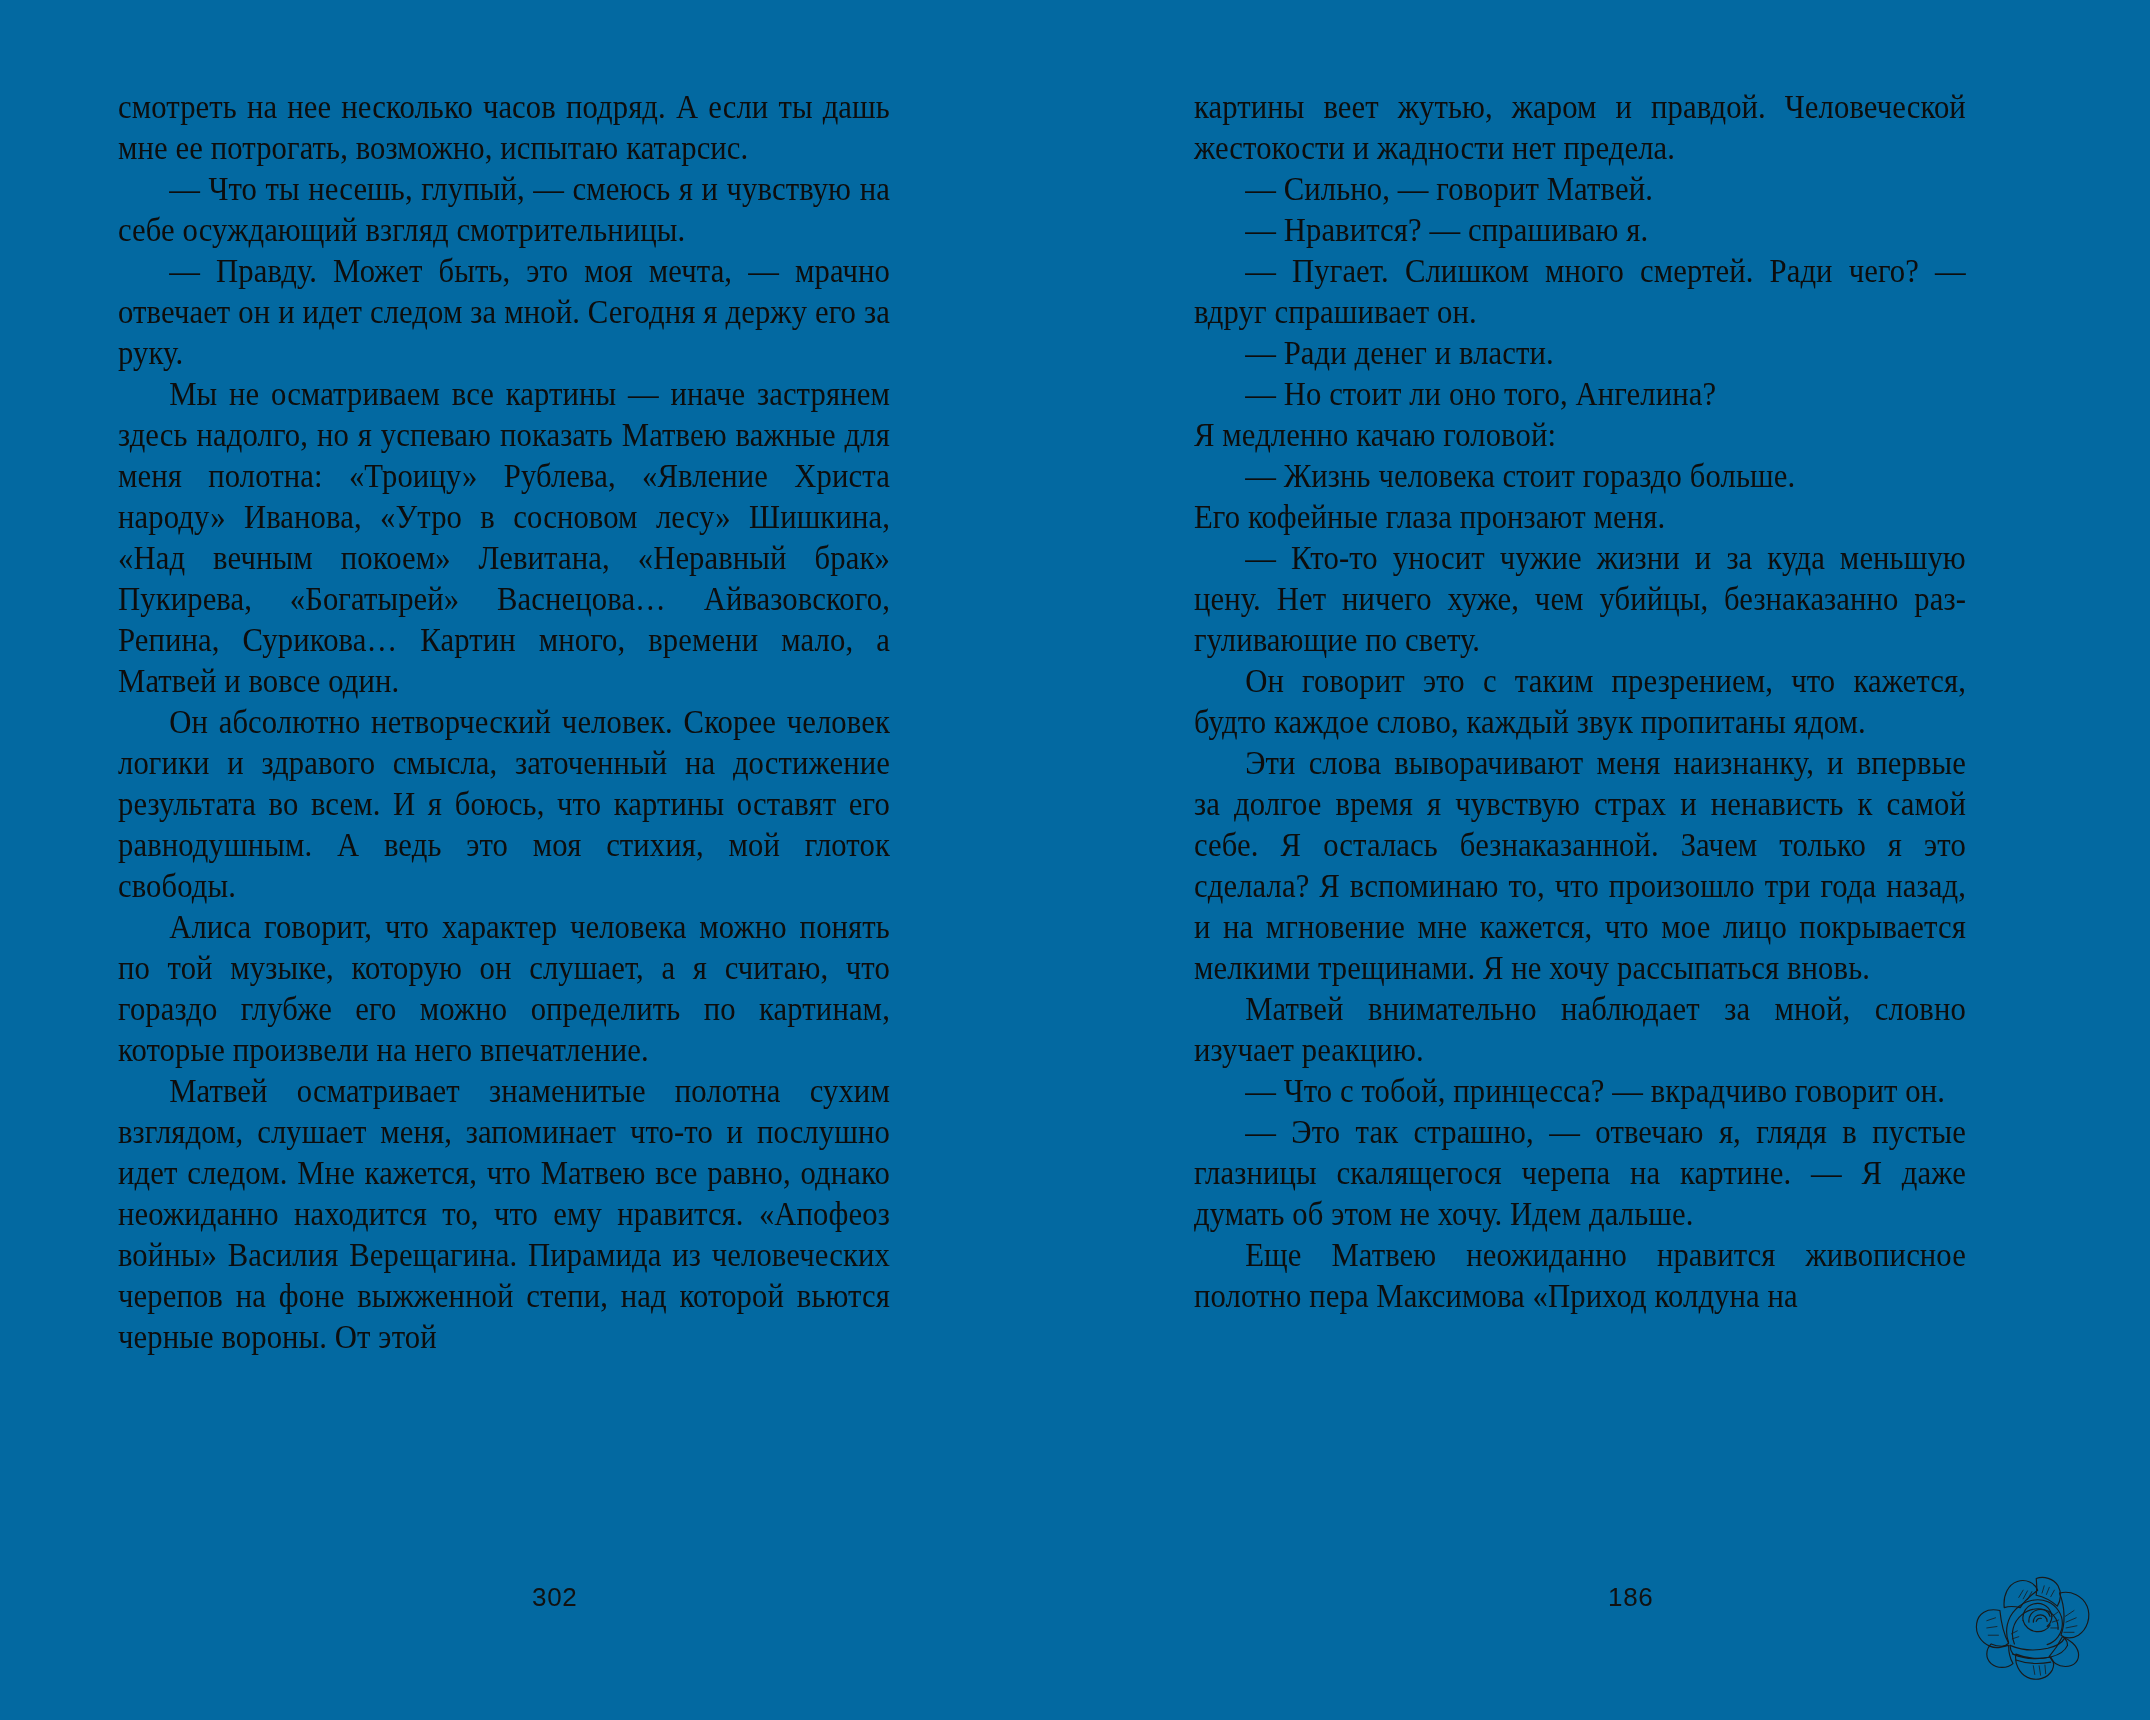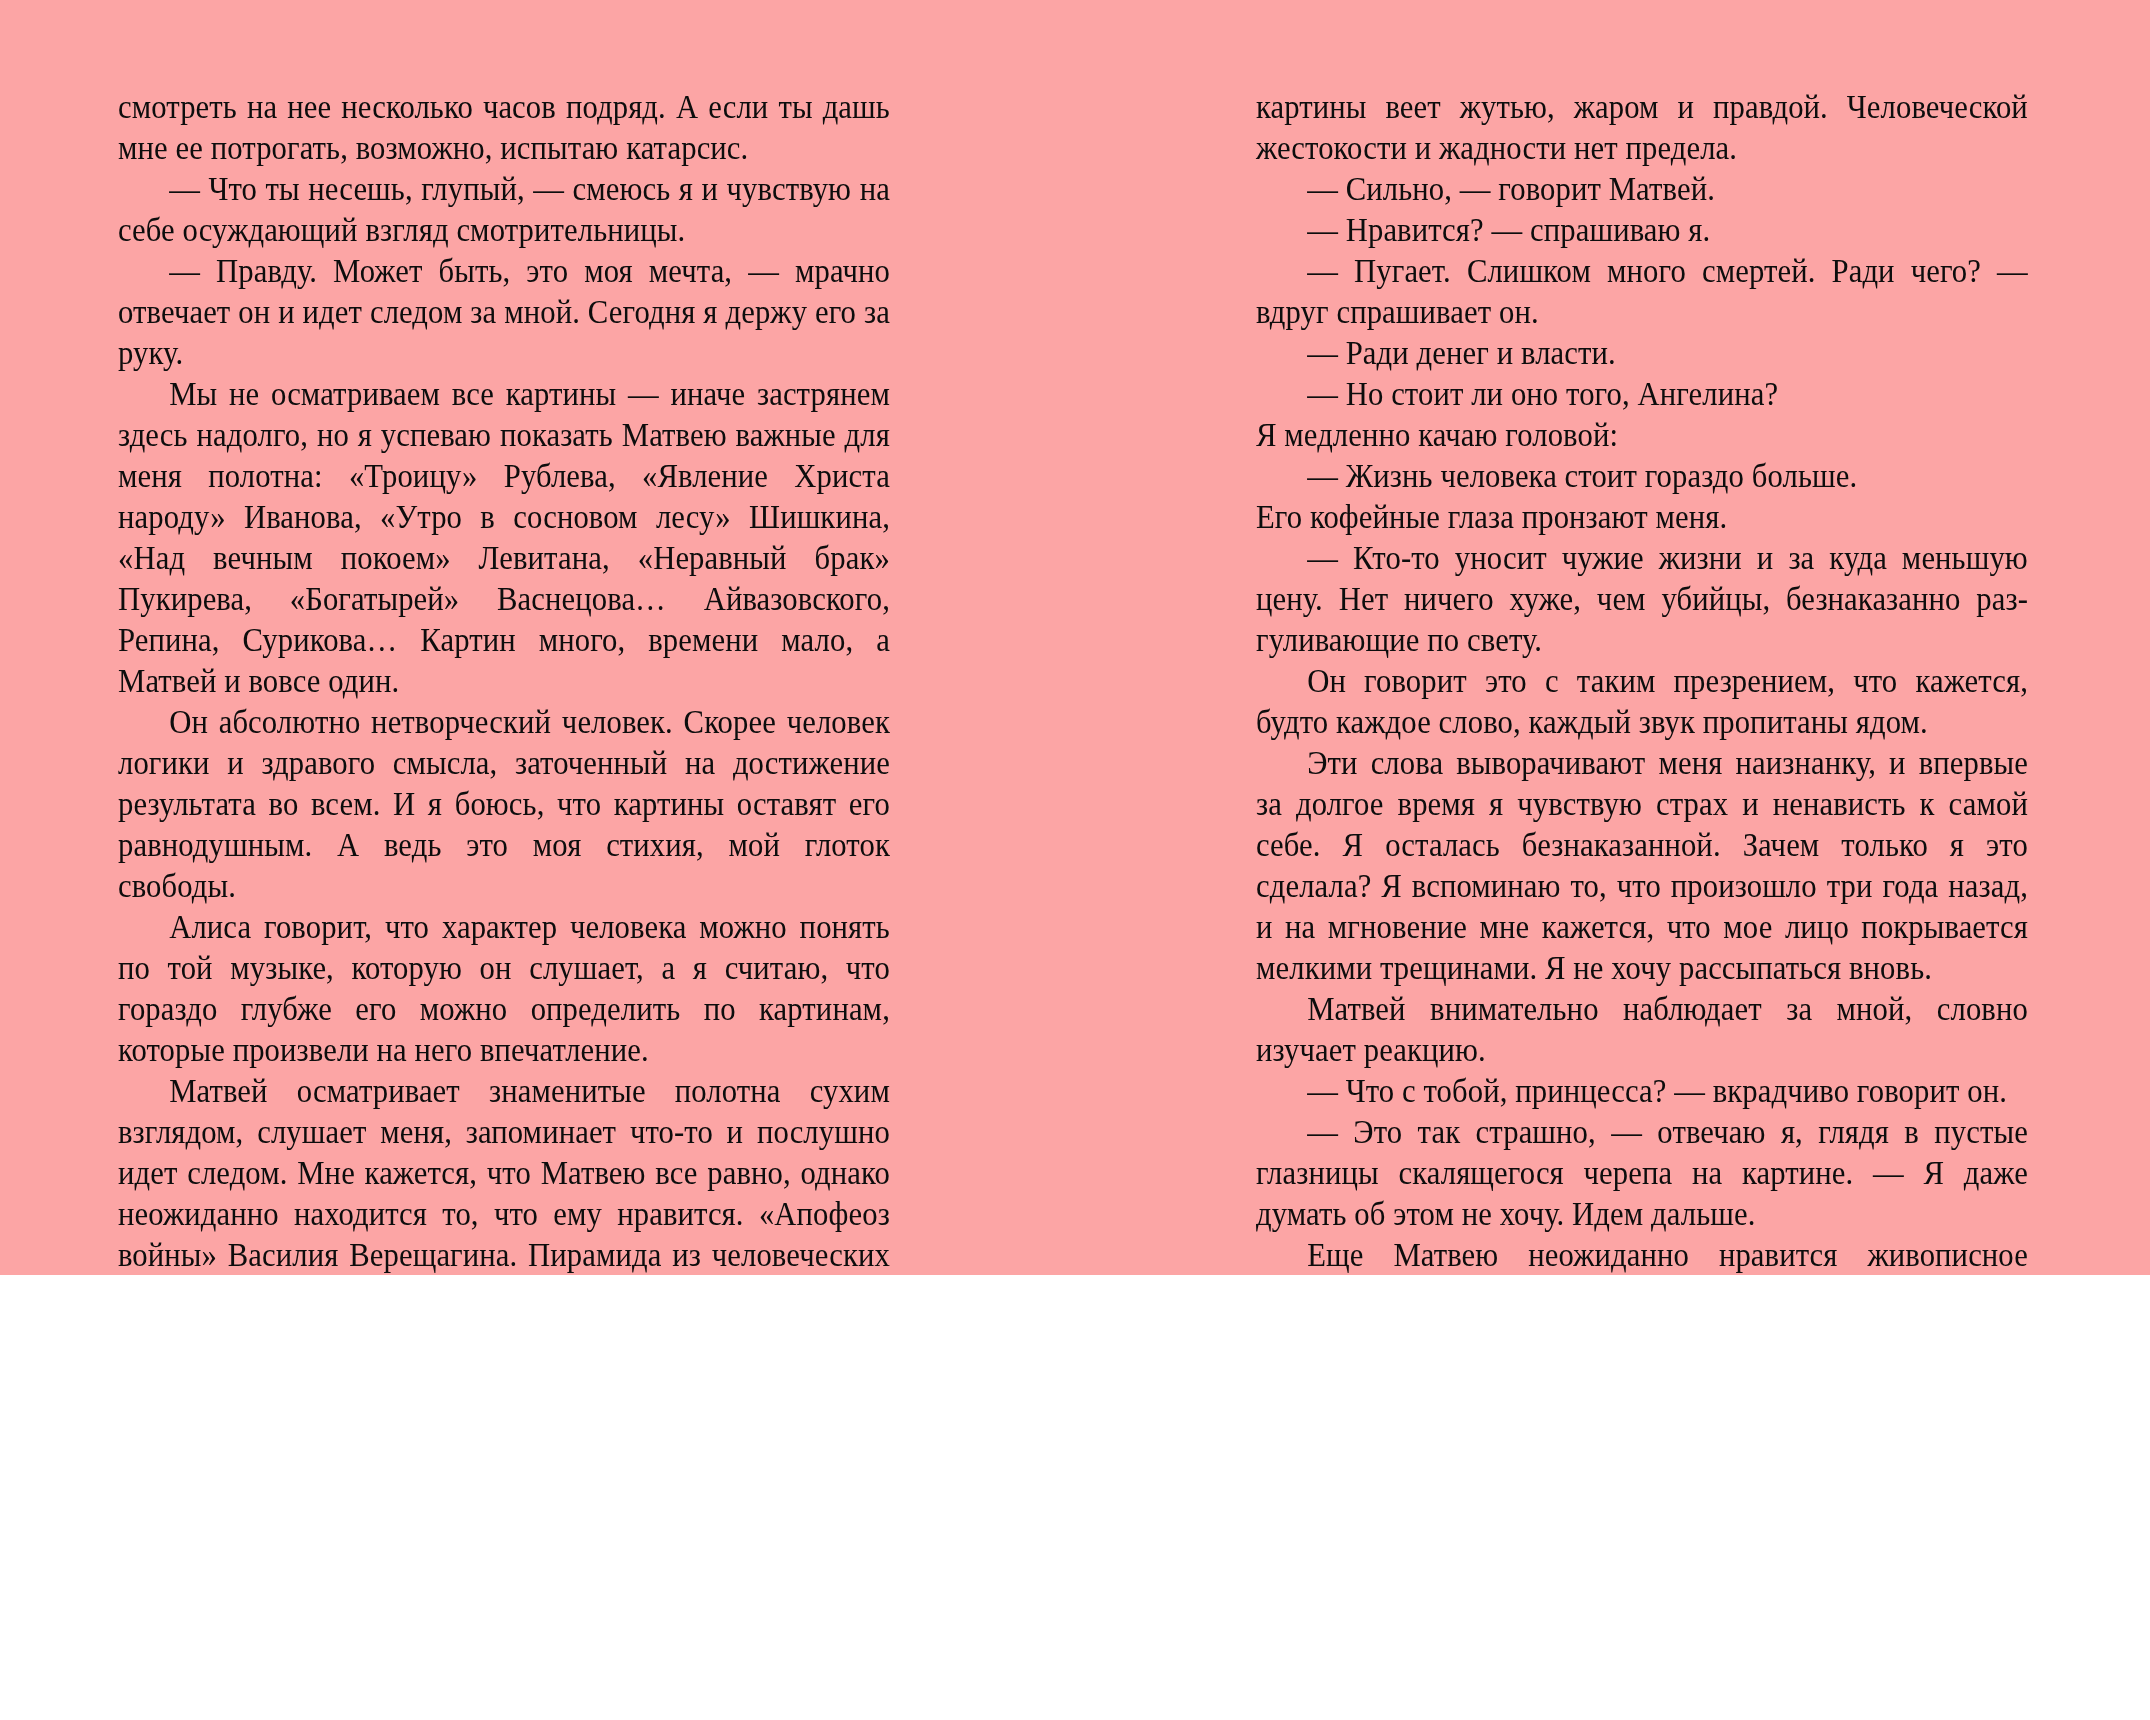--- a/index.html
+++ b/index.html
@@ -4,35 +4,35 @@
 <style>
   html, body {
     margin: 0;
     padding: 0;
     background: #ffffff;
   }
 
   .spread {
     position: relative;
     width: 2151px;
-    height: 1275px;
-    background: #fca5a5;
+    height: 1720px;
+    background: #0369a1;
     overflow: hidden;
     font-family: "Liberation Serif", "DejaVu Serif", serif;
   }
 
   
   .page {
     position: absolute;
     top: 87px;
     width: 830px;
     height: 1427px;
   }
   .page-left  { left: 118px; }
-  .page-right { left: 1256px; }
+  .page-right { left: 1194px; }
 
   .textblock {
     width: 830px;
     color: #0d0d0d;
     font-size: 33px;
     line-height: 41px;
     text-align: justify;
     text-justify: inter-word;
     letter-spacing: 0.1px;
     transform: scaleX(0.93);

